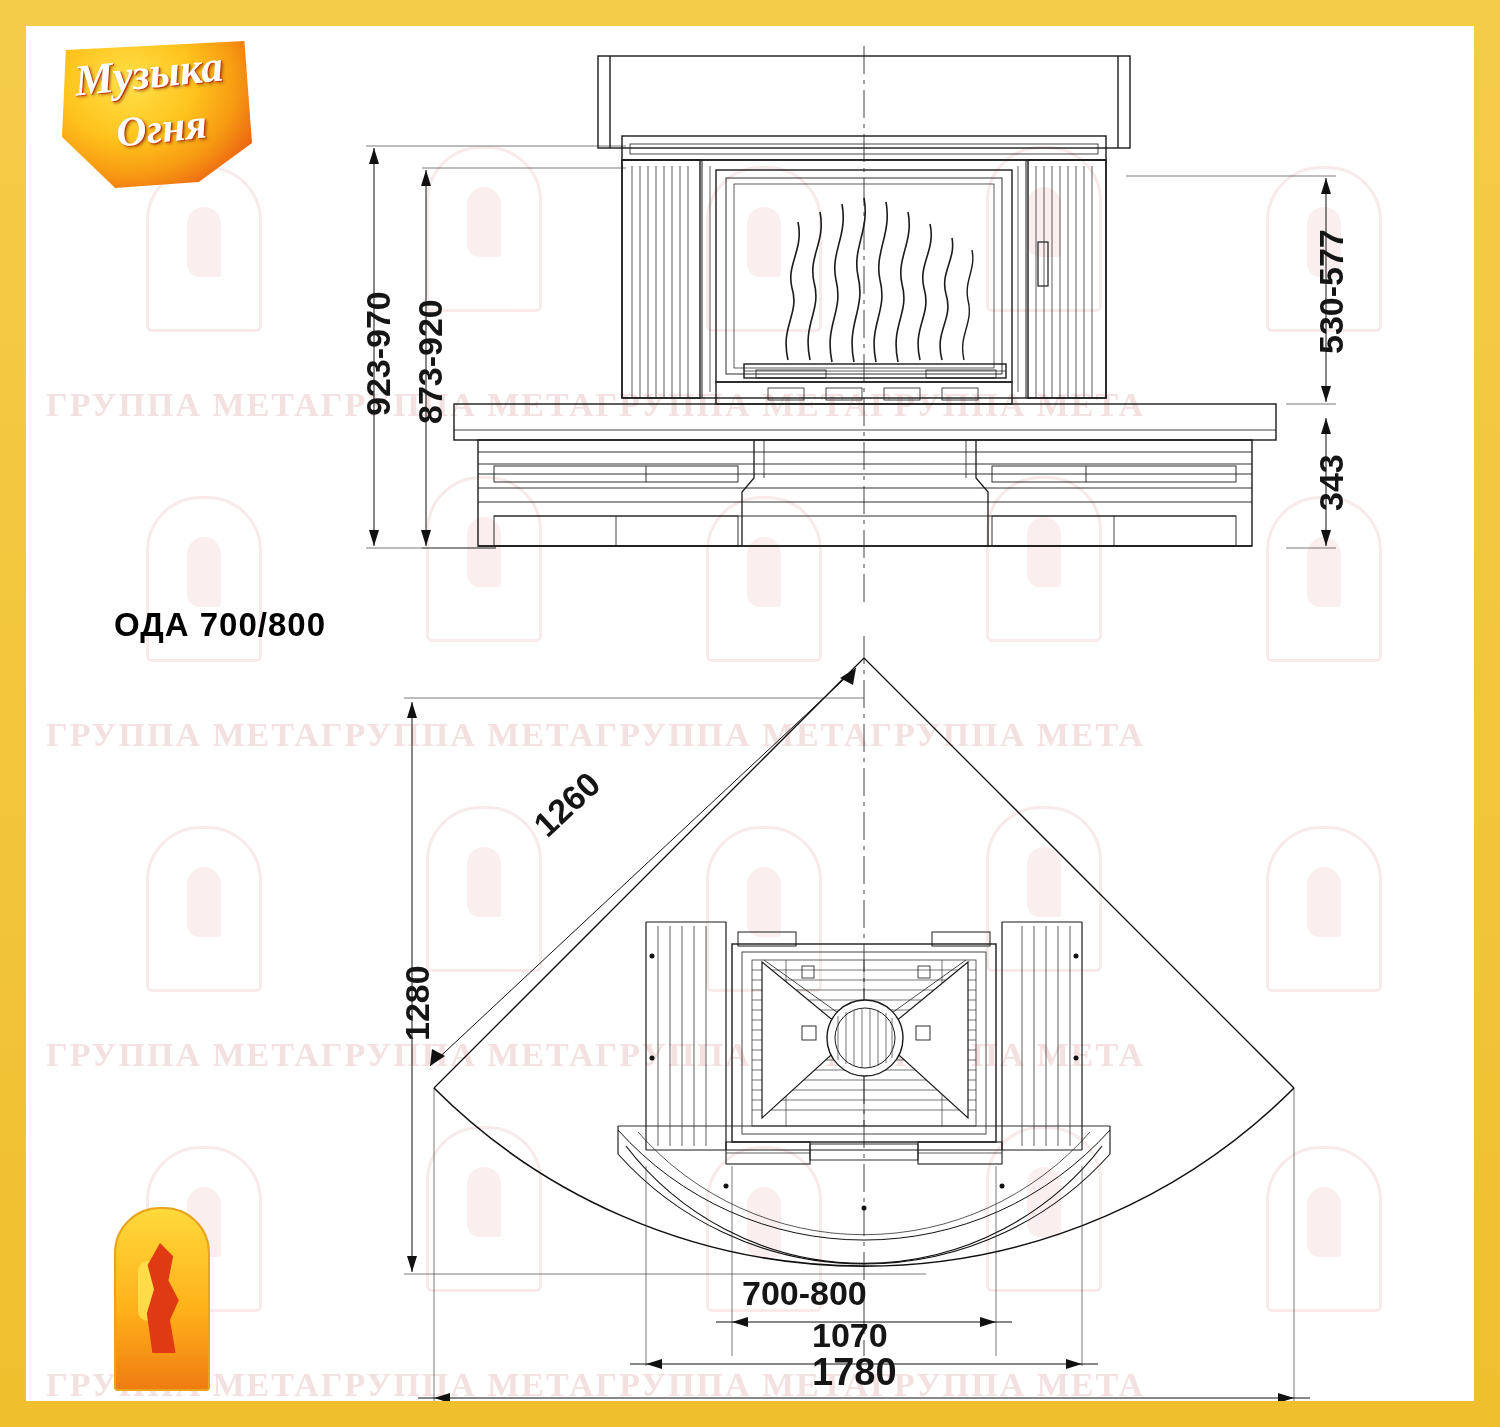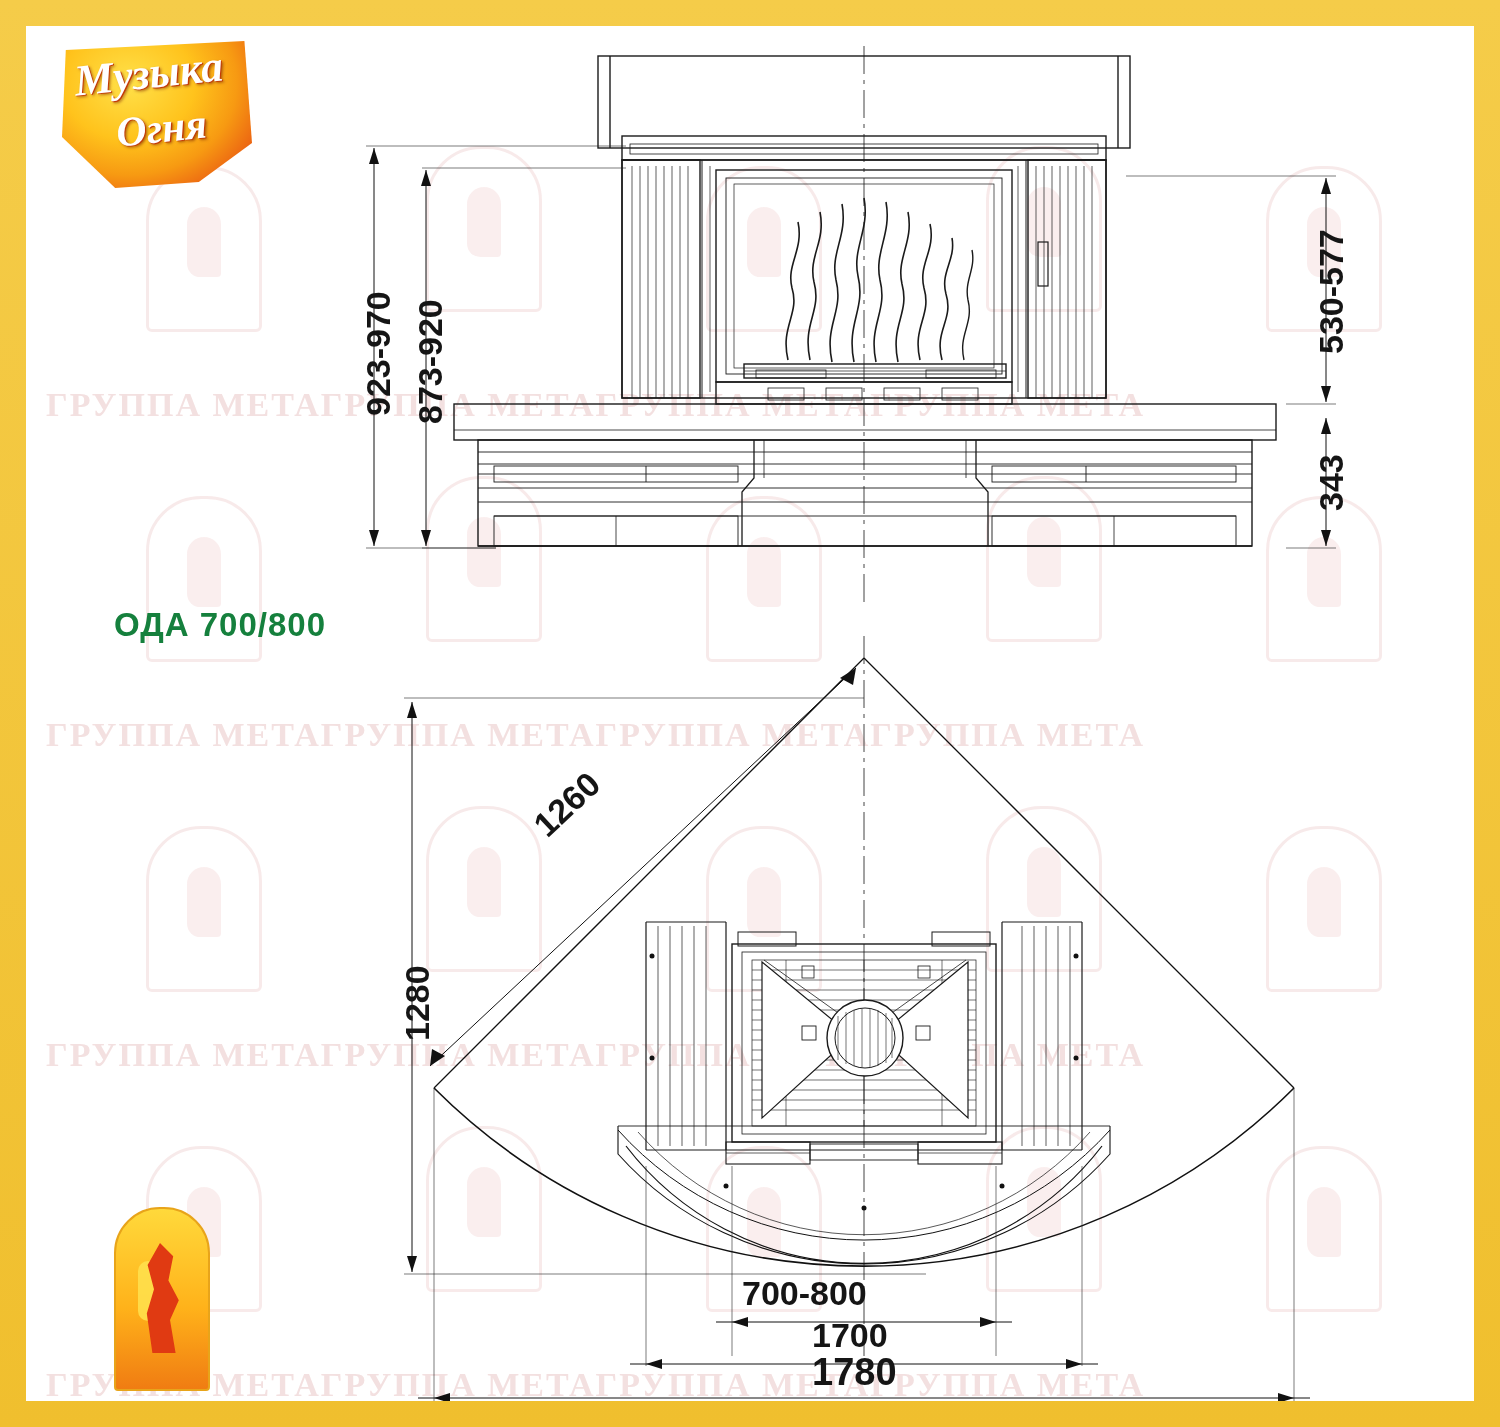--- a/index.html
+++ b/index.html
@@ -142,21 +142,21 @@
   .dim.vert {
     transform: rotate(-90deg);
     transform-origin: left top;
   }
   .model-label {
     position: absolute;
     left: 88px;
     top: 580px;
     font-size: 33px;
     font-weight: bold;
-    color: #15803d;
+    color: #000000;
     letter-spacing: 1px;
   }
 </style>
 </head>
 <body>
 
 <div id="page">
 
   <div class="frame-outer"></div>
   <div class="frame-inner">
@@ -431,21 +431,21 @@
       <div class="dim vert" style="left:333px; top:390px; font-size:34px;">923-970</div>
       <div class="dim vert" style="left:385px; top:398px; font-size:34px;">873-920</div>
       <div class="dim vert" style="left:1286px; top:328px; font-size:34px;">530-577</div>
       <div class="dim vert" style="left:1286px; top:485px; font-size:34px;">343</div>
 
       <div class="dim vert" style="left:372px; top:1015px; font-size:34px;">1280</div>
 
       <div class="dim" style="left:500px; top:790px; font-size:34px; transform:rotate(-43deg); transform-origin:left top;">1260</div>
 
       <div class="dim" style="left:716px; top:1248px; font-size:34px;">700-800</div>
-      <div class="dim" style="left:786px; top:1290px; font-size:34px;">1700</div>
+      <div class="dim" style="left:786px; top:1290px; font-size:34px;">1070</div>
       <div class="dim" style="left:786px; top:1325px; font-size:38px;">1780</div>
 
       <div class="model-label">ОДА 700/800</div>
     </div>
 
     <div class="logo">
       <div class="flame"></div>
       <div class="word1">Музыка</div>
       <div class="word2">Огня</div>
     </div>

